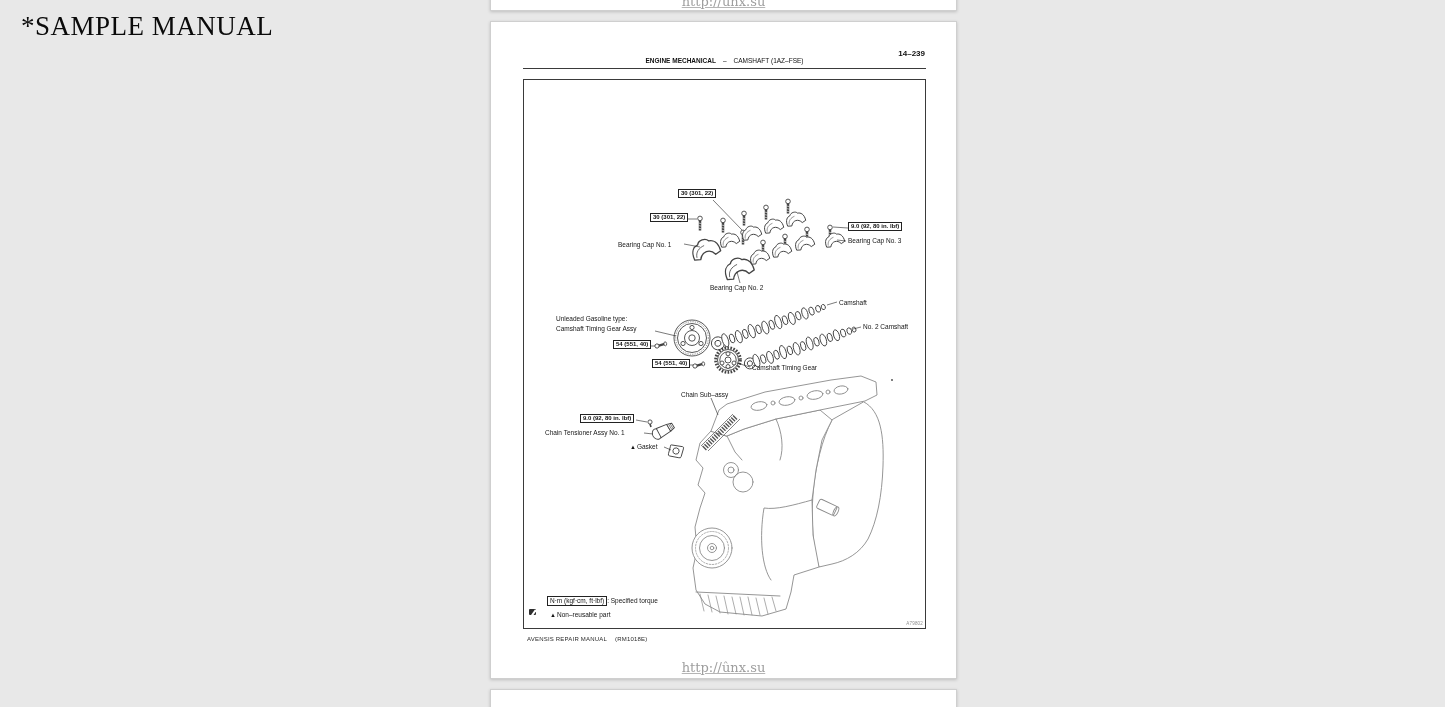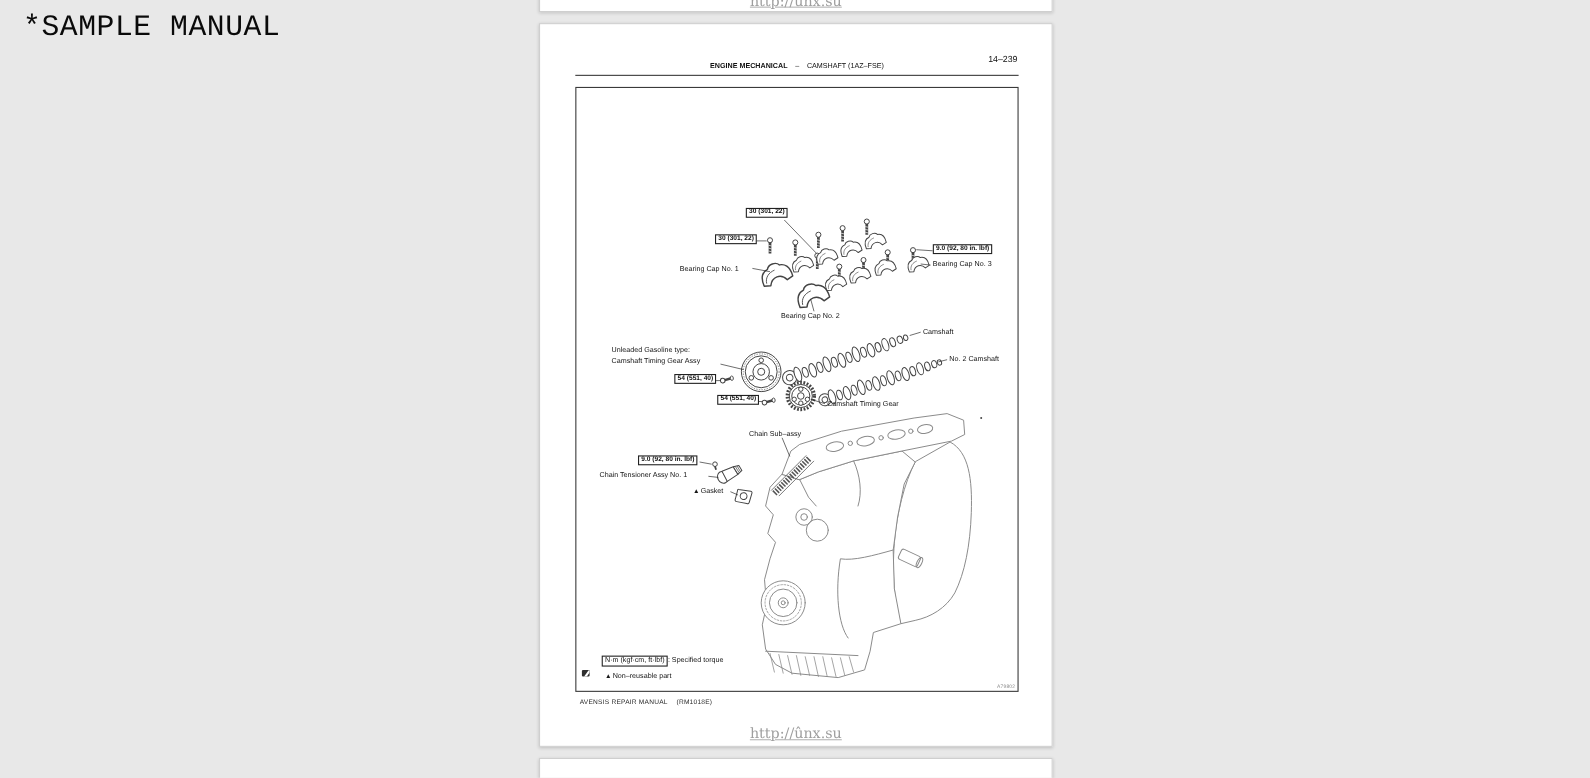--- a/index.html
+++ b/index.html
@@ -1,40 +1,40 @@
 <!DOCTYPE html>
 <html><head>
 <meta charset="utf-8">
 <style>
   * { margin:0; padding:0; box-sizing:border-box; }
   html,body { width:1445px; height:707px; overflow:hidden; }
   body { background:#e8e8e8; font-family:"Liberation Sans", sans-serif; position:relative; }
 
   .overlay-title {
     position:absolute; left:21px; top:11px; font-size:27px; color:#0a0a0a;
-    letter-spacing:.5px; font-family:Liberation Mono, monospace;
+    letter-spacing:.5px; font-family:Liberation Serif, serif;
   }
 
   .page {
     position:absolute; left:490px; width:467px; background:#fff;
     border:1px solid #cfcfcf; box-shadow:0 1px 3px rgba(0,0,0,.18);
   }
   .page-top    { top:-30px; height:41px; }
   .page-main   { top:21px;  height:658px; }
   .page-bottom { top:689px; height:40px; }
 
   .site-watermark {
     position:absolute; left:0; width:100%; text-align:center;
     font-family:"DejaVu Serif", serif; font-size:13px; color:#9e9e9e;
     text-decoration:underline; text-decoration-color:#b5b5b5;
   }
   .page-top .site-watermark { bottom:1px; }
   .page-main .site-watermark { top:638px; }
 
-  .page-number { position:absolute; top:27px; right:31px; font-size:8px; font-weight:normal; color:#111; }
+  .page-number { position:absolute; top:27px; right:31px; font-size:8px; font-weight:bold; color:#111; }
 
   .doc-header {
     position:absolute; top:35px; left:32px; width:403px; text-align:center;
     font-size:6.5px; color:#111; white-space:nowrap;
   }
   .doc-header .sect { font-weight:bold; }
   .doc-header .sep  { margin:0 7px; }
   .header-rule { position:absolute; top:46px; left:32px; width:403px; height:1px; background:#3a3a3a; }
 
   .figure-box {

